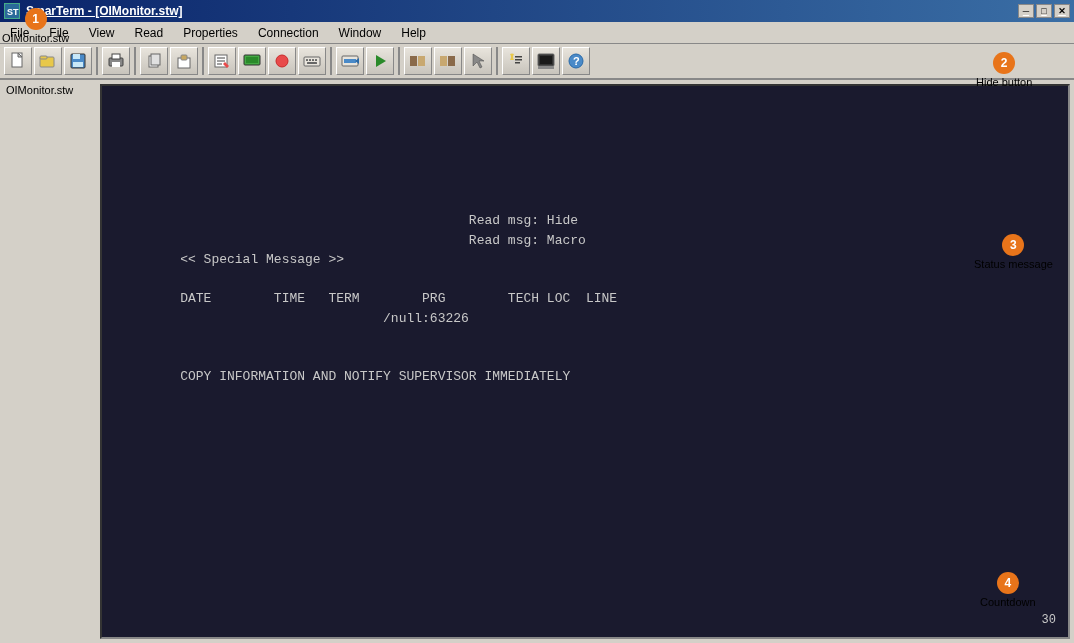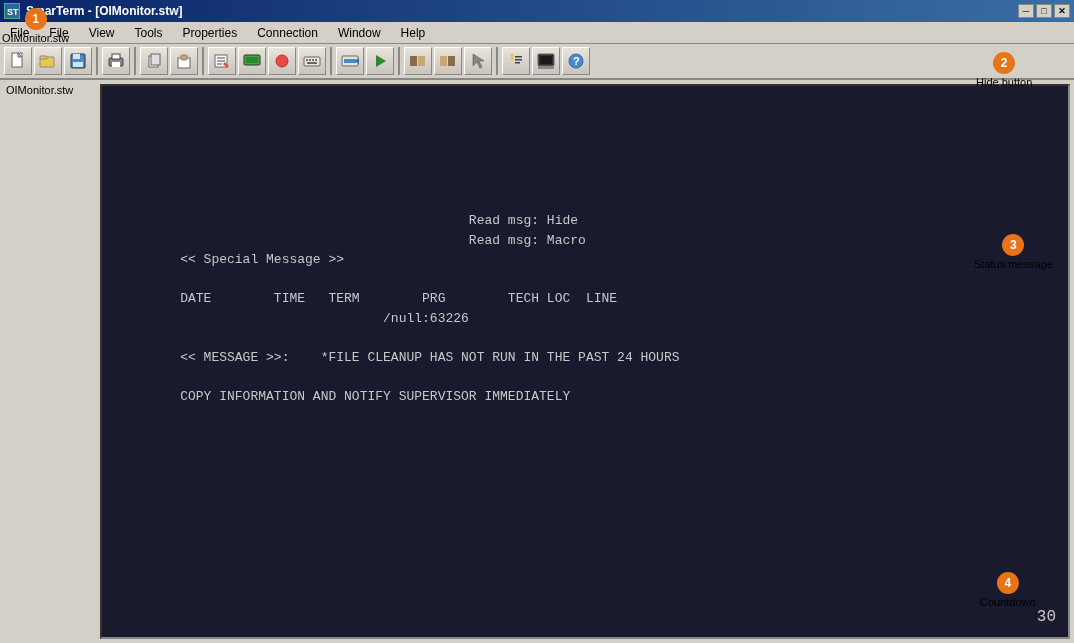--- a/index.html
+++ b/index.html
@@ -9,20 +9,21 @@
     .title-bar {
       background: linear-gradient(to right, #0a246a, #3a6ea5);
       color: white;
       height: 22px;
       display: flex;
       align-items: center;
       padding: 0 4px;
       font-size: 12px;
       font-weight: bold;
       user-select: none;
+      text-decoration: underline;
     }
     .title-bar-icon {
       width: 16px; height: 16px;
       background: #4a8; margin-right: 6px;
       display: flex; align-items: center; justify-content: center;
       font-size: 10px; color: white;
     }
     .title-bar-buttons {
       margin-left: auto;
       display: flex; gap: 2px;
@@ -126,21 +127,21 @@
       height: 14px;
       background: #c8c8c8;
       vertical-align: text-bottom;
     }
     .term-number {
       position: absolute;
       bottom: 8px;
       right: 12px;
       color: #c8c8c8;
       font-family: 'Courier New', monospace;
-      font-size: 16px;
+      font-size: 12px;
     }
 
     
     .page-annotations {
       position: absolute;
       top: 0; left: 0;
       width: 1074px; height: 643px;
       pointer-events: none;
     }
     .ann-item {
@@ -182,21 +183,21 @@
     <div class="title-btn">─</div>
     <div class="title-btn">□</div>
     <div class="title-btn">✕</div>
   </div>
 </div>
 
 <div class="menu-bar">
   <div class="menu-item">File</div>
   <div class="menu-item">File</div>
   <div class="menu-item">View</div>
-  <div class="menu-item">Tools</div>
+  <div class="menu-item">Read</div>
   <div class="menu-item">Properties</div>
   <div class="menu-item">Connection</div>
   <div class="menu-item">Window</div>
   <div class="menu-item">Help</div>
 </div>
 
 <div class="toolbar">
 
   <div class="tb-btn" title="New">
     <svg width="18" height="18" viewBox="0 0 18 18">
@@ -354,21 +355,20 @@
       <div class="term-line">&nbsp;</div>
       <div class="term-line">&nbsp;</div>
       <div class="term-line">&nbsp;</div>
       <div class="term-line">                                              Read msg: Hide</div>
       <div class="term-line">                                              Read msg: Macro</div>
       <div class="term-line">         &lt;&lt; Special Message &gt;&gt;</div>
       <div class="term-line">&nbsp;</div>
       <div class="term-line">         DATE        TIME   TERM        PRG        TECH LOC  LINE</div>
       <div class="term-line">                                   /null:63226</div>
       <div class="term-line">&nbsp;</div>
-      <div class="term-line">         &lt;&lt; MESSAGE &gt;&gt;:    *FILE CLEANUP HAS NOT RUN IN THE PAST 24 HOURS</div>
       <div class="term-line">&nbsp;</div>
       <div class="term-line">         COPY INFORMATION AND NOTIFY SUPERVISOR IMMEDIATELY</div>
       <div class="term-line">&nbsp;</div>
       <div class="term-number">30</div>
     </div>
   </div>
 </div>
 
 <div class="page-annotations">
 

